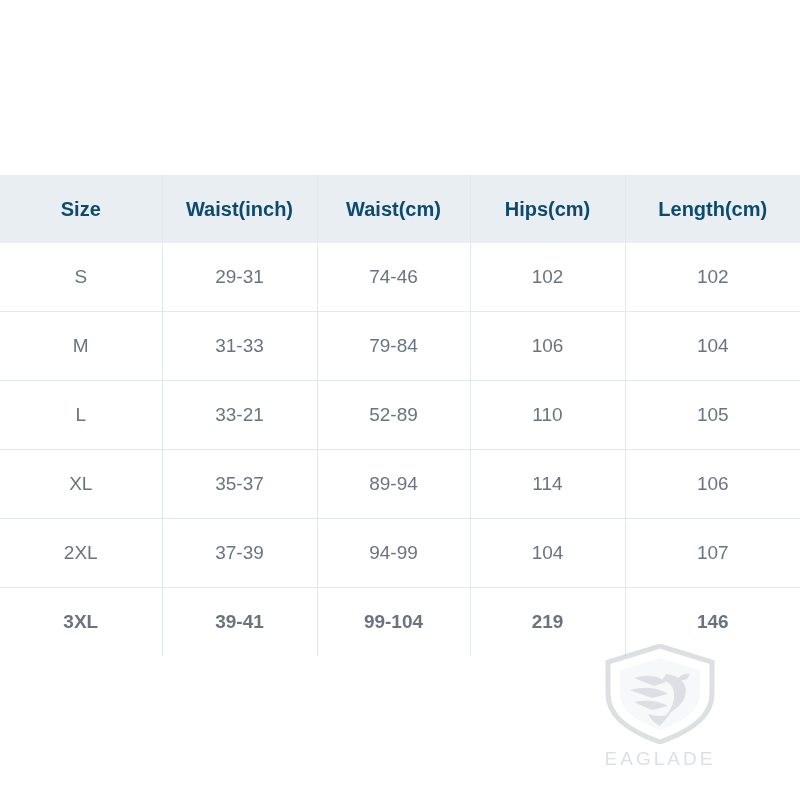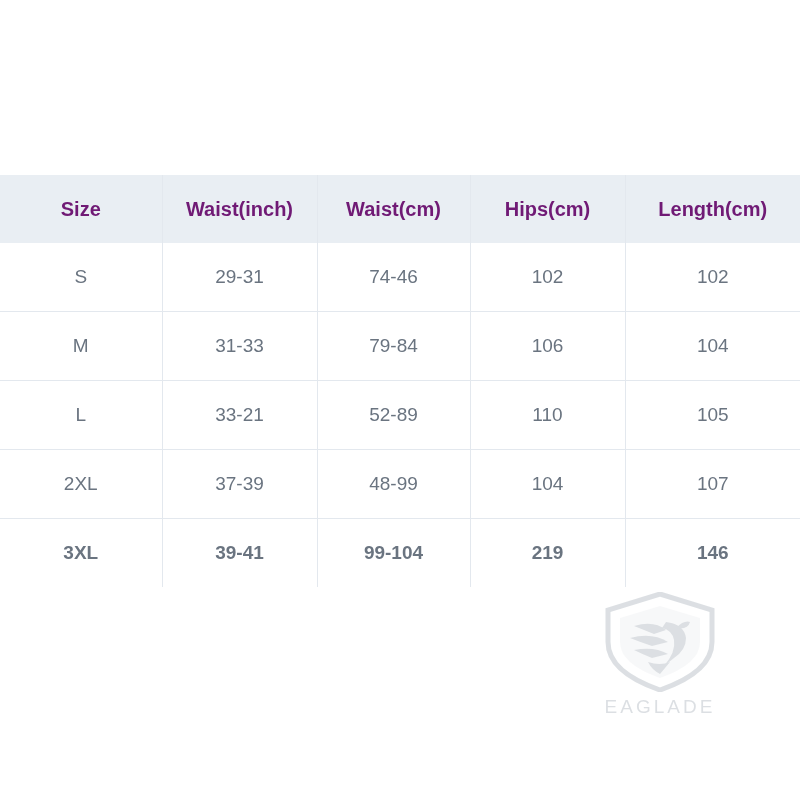--- a/index.html
+++ b/index.html
@@ -27,21 +27,21 @@
   }
   #size-chart col.c0 { width: 162px; }
   #size-chart col.c1 { width: 155px; }
   #size-chart col.c2 { width: 153px; }
   #size-chart col.c3 { width: 155px; }
   #size-chart col.c4 { width: 175px; }
 
   #size-chart thead th {
     height: 68px;
     background: #e9eef3;
-    color: #701a75;
+    color: #0c4a6e;
     font-size: 20px;
     font-weight: bold;
     text-align: center;
     vertical-align: middle;
     border: none;
     padding: 0;
   }
   #size-chart tbody td {
     height: 68px;
     background: #ffffff;
@@ -62,21 +62,21 @@
     font-weight: bold;
   }
   #size-chart thead th:not(:last-child) {
     border-right: 1px solid #e3e8ee;
   }
 
   
   #brand-logo {
     position: absolute;
     left: 566px;
-    top: 592px;
+    top: 644px;
     width: 188px;
     height: 140px;
     opacity: 0.30;
     pointer-events: none;
   }
   #brand-logo .brand-name {
     position: absolute;
     left: 0;
     top: 104px;
     width: 188px;
@@ -130,23 +130,30 @@
         <td>104</td>
       </tr>
       <tr>
         <td>L</td>
         <td>33-21</td>
         <td>52-89</td>
         <td>110</td>
         <td>105</td>
       </tr>
       <tr>
+        <td>XL</td>
+        <td>35-37</td>
+        <td>89-94</td>
+        <td>114</td>
+        <td>106</td>
+      </tr>
+      <tr>
         <td>2XL</td>
         <td>37-39</td>
-        <td>48-99</td>
+        <td>94-99</td>
         <td>104</td>
         <td>107</td>
       </tr>
       <tr>
         <td>3XL</td>
         <td>39-41</td>
         <td>99-104</td>
         <td>219</td>
         <td>146</td>
       </tr>

